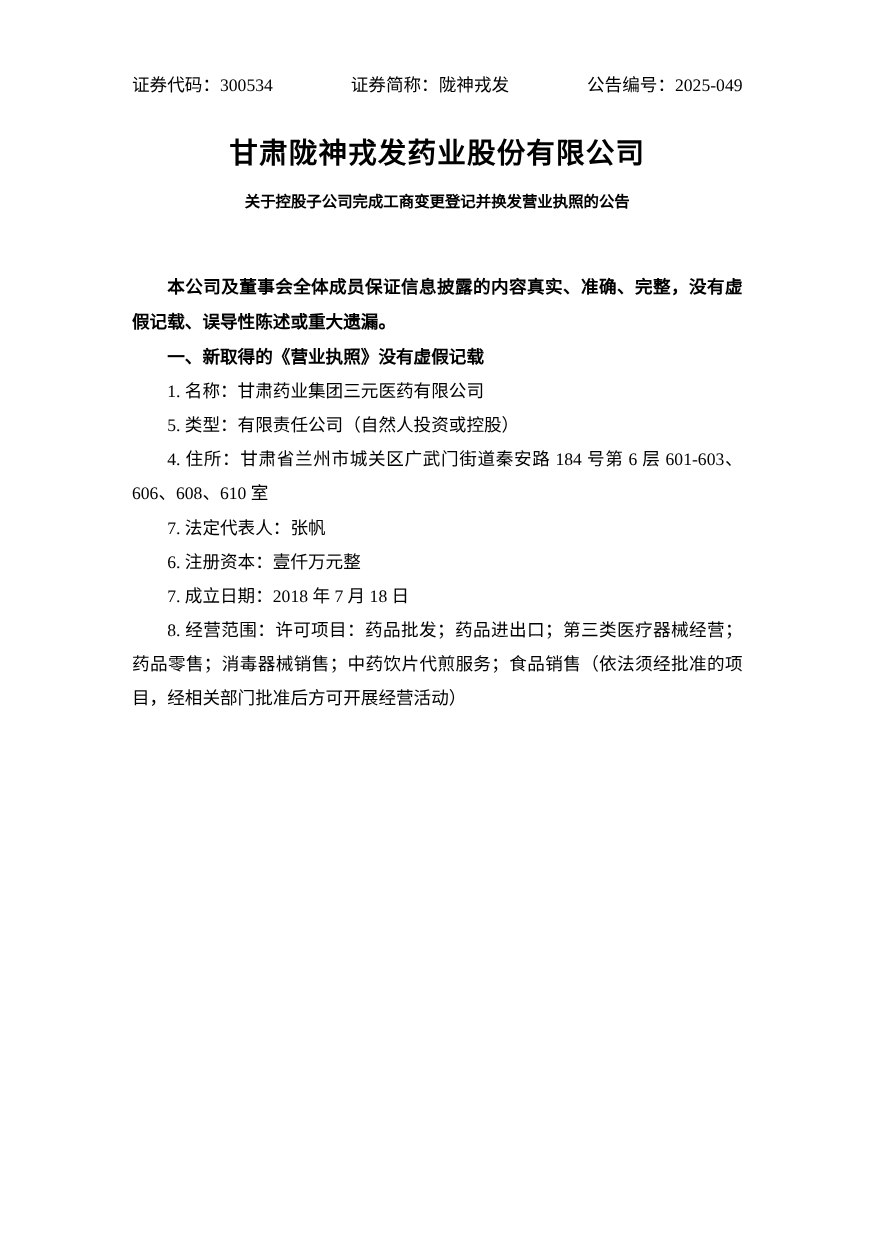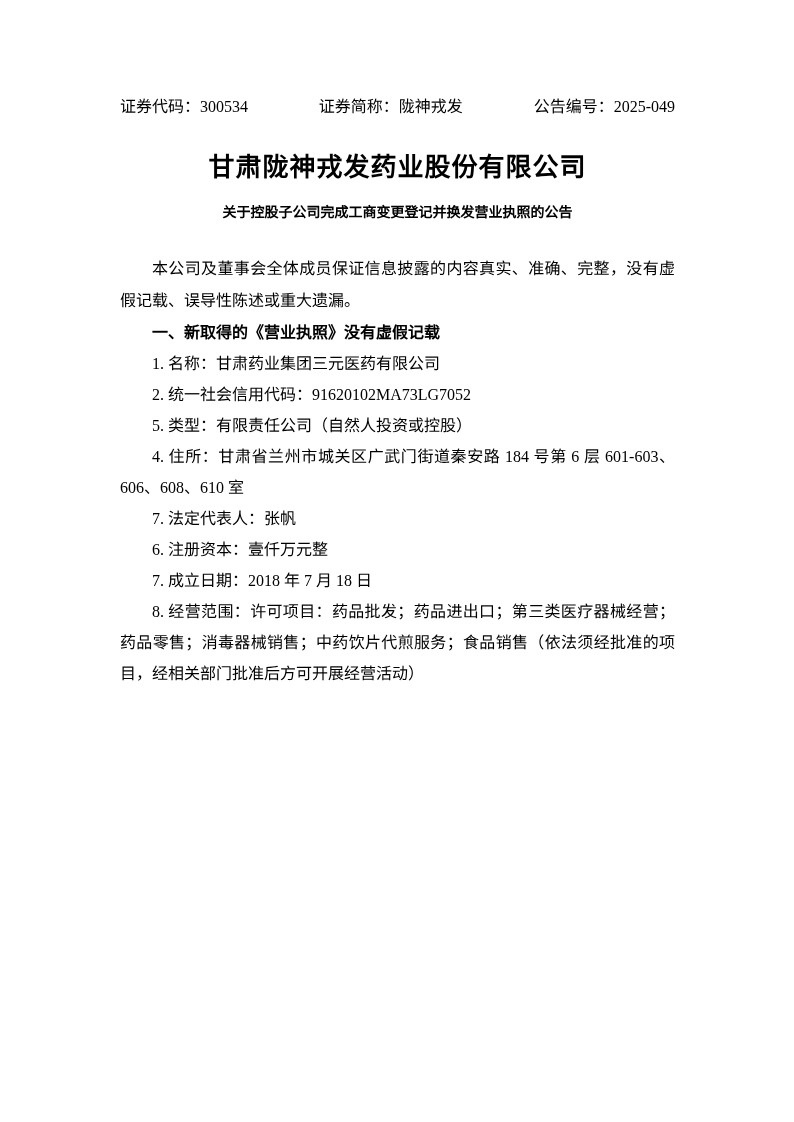--- a/index.html
+++ b/index.html
@@ -7,21 +7,21 @@
     padding: 0;
     background: #ffffff;
   }
   .page {
     position: relative;
     width: 794px;
     height: 1122px;
     margin: 0 auto;
     background: #ffffff;
     box-sizing: border-box;
-    padding: 97px 119px 0 120px;
+    padding: 69px 119px 0 120px;
     overflow: hidden;
     font-family: "Liberation Serif", "DejaVu Serif", serif;
     font-size: 16px;
     color: #000000;
     -webkit-font-smoothing: antialiased;
   }
   .doc-header {
     display: flex;
     justify-content: space-between;
     align-items: baseline;
@@ -45,22 +45,22 @@
     line-height: 32px;
   }
   .para {
     margin: 0;
     text-indent: 2em;
     line-height: 31px;
     text-align: justify;
     text-justify: inter-ideograph;
   }
   .statement {
-    margin-top: 24px;
-    font-weight: 400;
+    margin-top: 45px;
+    font-weight: 700;
     line-height: 32px;
   }
   .intro {
     margin-top: 36px;
     line-height: 33px;
   }
   .section-heading {
     font-weight: 700;
   }
 </style>
@@ -78,21 +78,20 @@
   <h1 class="company-title">甘肃陇神戎发药业股份有限公司</h1>
 
   <h2 class="announcement-title">关于控股子公司完成工商变更登记并换发营业执照的公告</h2>
 
   <p class="para statement">本公司及董事会全体成员保证信息披露的内容真实、准确、完整，没有虚假记载、误导性陈述或重大遗漏。</p>
 
 
   <p class="para section-heading">一、新取得的《营业执照》没有虚假记载</p>
 
   <p class="para">1. 名称：甘肃药业集团三元医药有限公司</p>
-  <p class="para">2. 统一社会信用代码：91620102MA73LG7052</p>
   <p class="para">5. 类型：有限责任公司（自然人投资或控股）</p>
   <p class="para">4. 住所：甘肃省兰州市城关区广武门街道秦安路 184 号第 6 层 601-603、606、608、610 室</p>
   <p class="para">7. 法定代表人：张帆</p>
   <p class="para">6. 注册资本：壹仟万元整</p>
   <p class="para">7. 成立日期：2018 年 7 月 18 日</p>
   <p class="para">8. 经营范围：许可项目：药品批发；药品进出口；第三类医疗器械经营；药品零售；消毒器械销售；中药饮片代煎服务；食品销售（依法须经批准的项目，经相关部门批准后方可开展经营活动）</p>
 
 
 </div>
 

